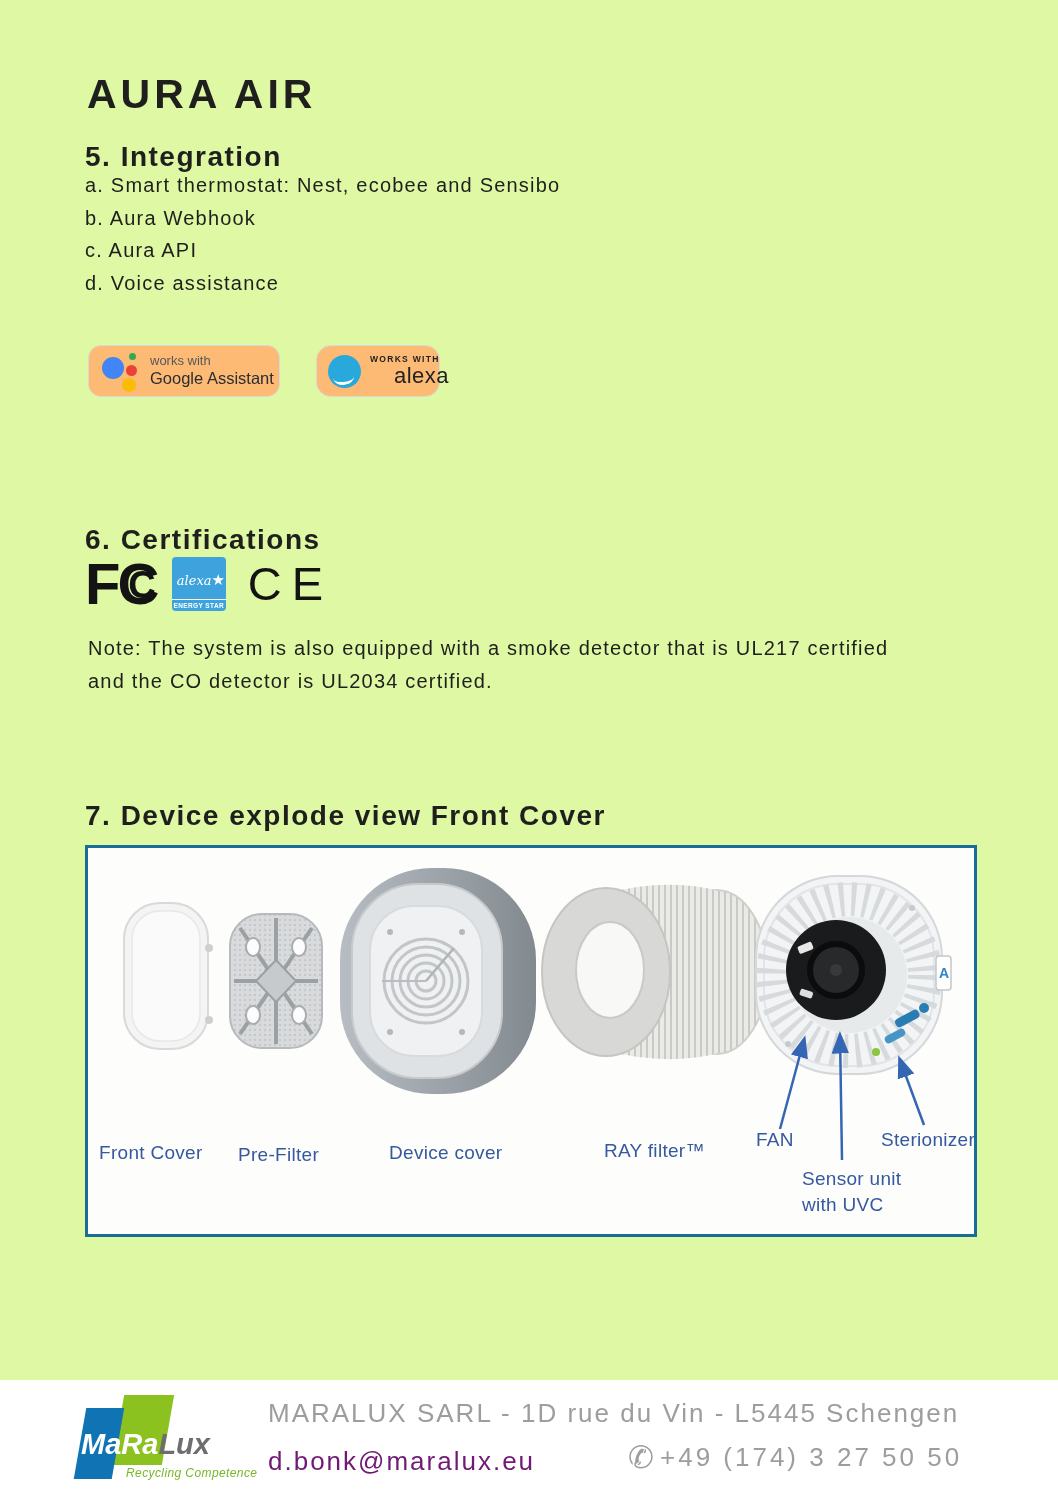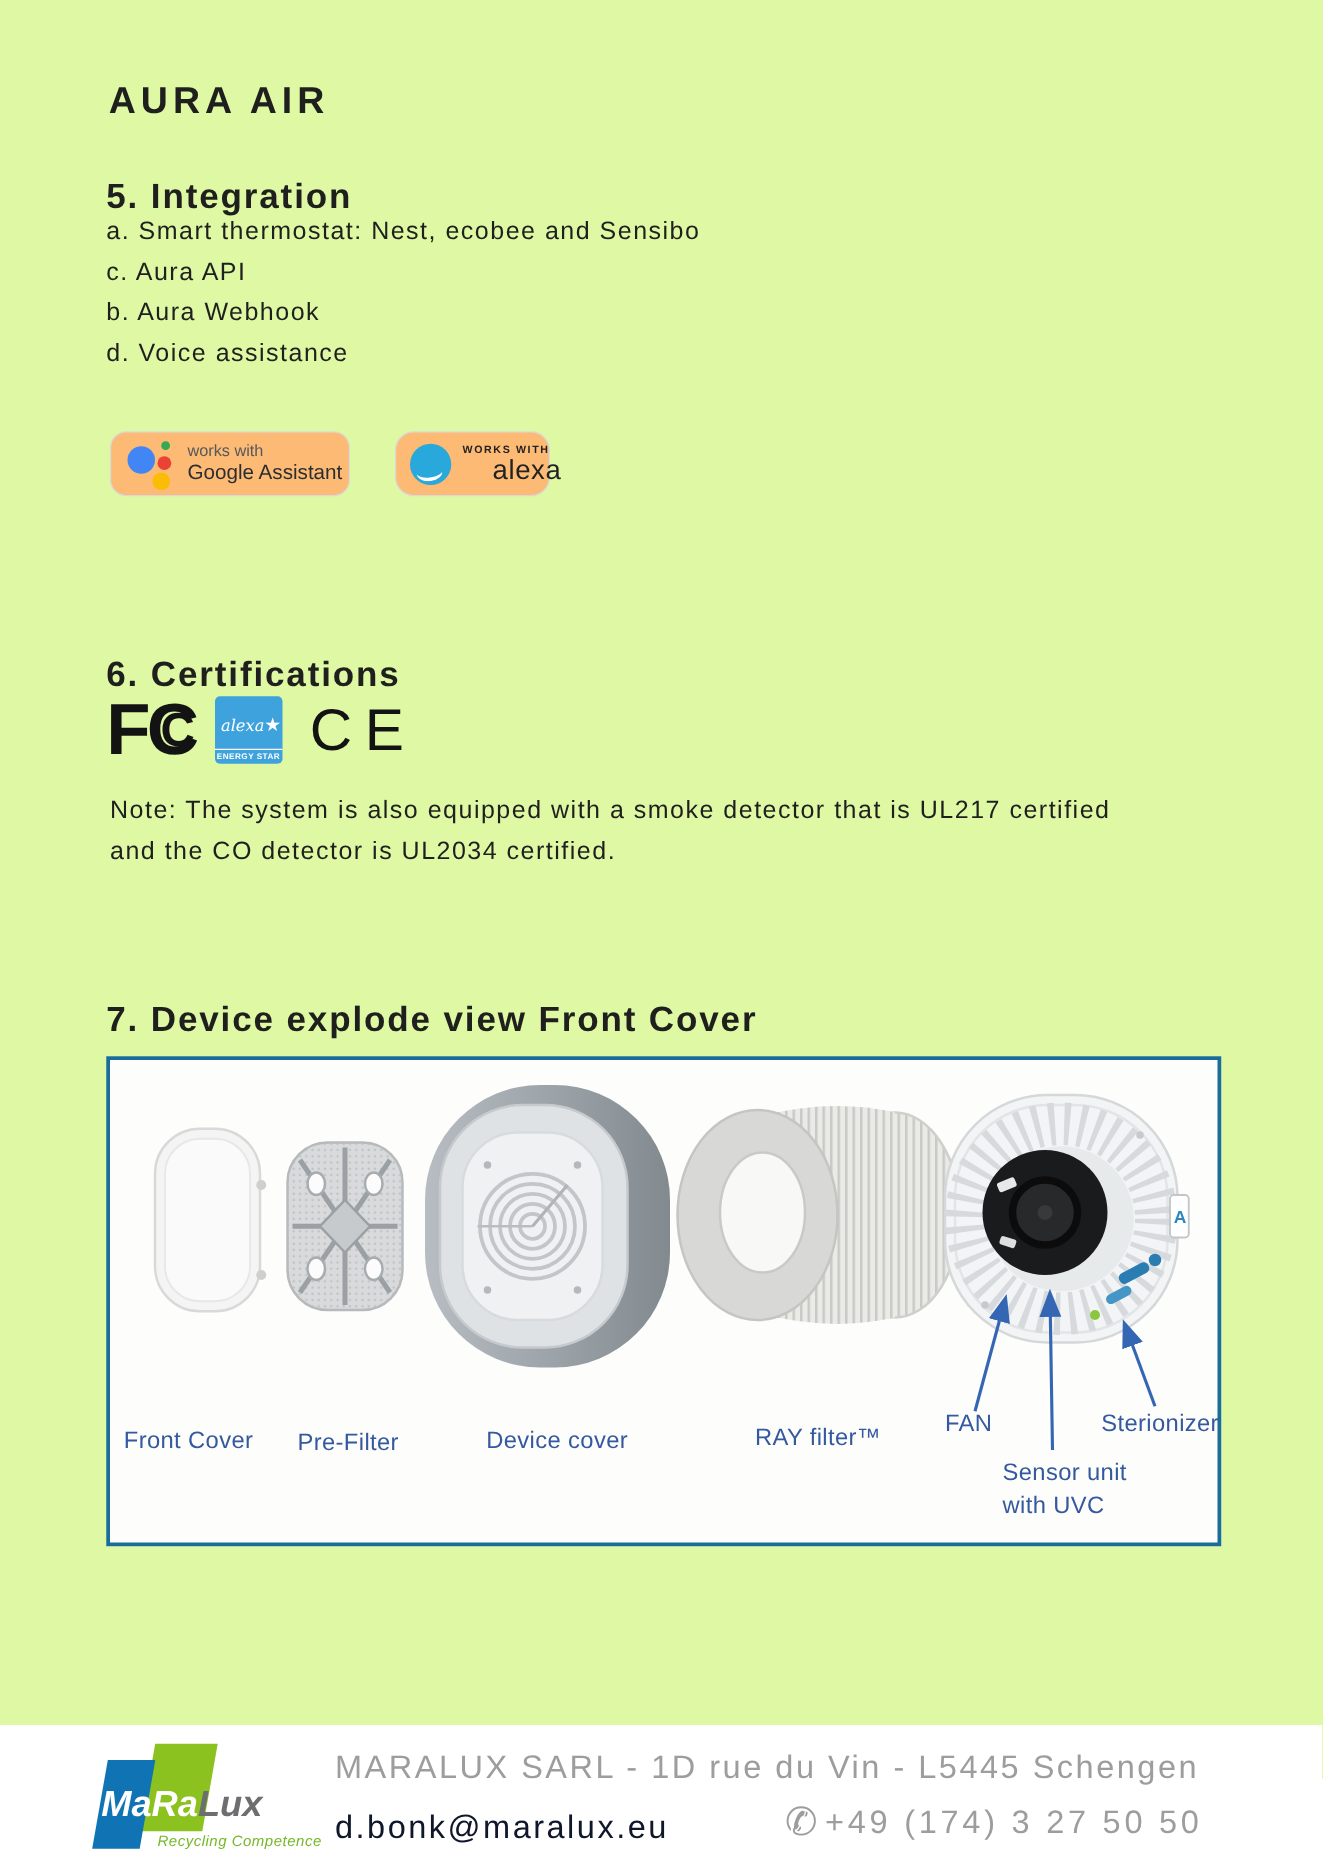--- a/index.html
+++ b/index.html
@@ -1,20 +1,20 @@
 <!DOCTYPE html>
 <html><head>
 <meta charset="utf-8">
 <style>
   html,body{margin:0;padding:0;}
   body{font-family:"Liberation Sans","DejaVu Sans",sans-serif;background:#def8a4;}
   #page{position:relative;width:1058px;height:1497px;background:#def8a4;overflow:hidden;color:#1f1f1d;}
 
   
-  .doc-title{position:absolute;left:87px;top:44px;font-size:30px;font-weight:bold;letter-spacing:4px;color:#1f1f1d;}
+  .doc-title{position:absolute;left:87px;top:44px;font-size:41px;font-weight:bold;letter-spacing:4px;color:#1f1f1d;}
   .sec-heading{position:absolute;font-size:28px;font-weight:bold;letter-spacing:1.5px;color:#1f1f1d;}
   #h-integration{left:85px;top:118px;}
   #h-cert{left:85px;top:501px;}
   #h-explode{left:85px;top:777px;}
   .int-list{position:absolute;left:85px;top:169px;font-size:20px;letter-spacing:1.2px;line-height:32.5px;list-style:none;margin:0;padding:0;}
   .note{position:absolute;left:88px;top:632px;font-size:20px;letter-spacing:1.2px;line-height:33px;width:890px;}
 
   
   .badge-row{position:absolute;left:88px;top:345px;display:flex;gap:36px;}
   .badge{background:#fdba74;border:1px solid #d9d9d9;display:flex;align-items:center;box-sizing:border-box;}
@@ -63,37 +63,37 @@
   .footer{position:absolute;left:0;top:1380px;width:1058px;height:117px;background:#ffffff;}
   .mrl-logo{position:absolute;left:68px;top:10px;width:170px;height:96px;}
   .mrl-green{position:absolute;left:50px;top:5px;width:50px;height:70px;background:#8cc21f;transform:skewX(-10deg);}
   .mrl-blue{position:absolute;left:12px;top:18px;width:38px;height:71px;background:#0f73b4;transform:skewX(-10deg);}
   .mrl-text{position:absolute;left:13px;top:38px;font-size:29px;font-weight:bold;font-style:italic;letter-spacing:0px;white-space:nowrap;}
   .mrl-ma,.mrl-ra{color:#ffffff;}
   .mrl-lux{color:#6d6e70;}
   .mrl-tagline{position:absolute;left:58px;top:76px;font-size:12px;font-style:italic;color:#76b82a;letter-spacing:0.4px;white-space:nowrap;}
   .f-address{position:absolute;left:268px;top:18px;font-size:26px;color:#9d9d9d;letter-spacing:2px;white-space:nowrap;}
   .f-line2{position:absolute;left:268px;top:66px;width:720px;display:flex;align-items:center;}
-  .f-email{font-size:26px;color:#0f172a;letter-spacing:2px;}
+  .f-email{font-size:26px;color:#701a75;letter-spacing:2px;}
   .f-phone-wrap{position:absolute;left:360px;top:-4px;display:flex;align-items:center;gap:6px;}
   .f-phone-icon{font-size:31px;color:#9d9d9d;line-height:1;}
   .f-phone{font-size:26px;color:#9d9d9d;letter-spacing:3px;white-space:nowrap;}
 </style>
 </head>
 <body>
 
 <div id="page">
 
   <h1 class="doc-title">AURA AIR</h1>
 
   <h2 class="sec-heading" id="h-integration">5. Integration</h2>
   <ul class="int-list">
     <li>a. Smart thermostat: Nest, ecobee and Sensibo</li>
+    <li>b. Aura Webhook</li>
     <li>c. Aura API</li>
-    <li>b. Aura Webhook</li>
     <li>d. Voice assistance</li>
   </ul>
 
   <div class="badge-row">
     <div class="badge g-badge">
       <span class="g-logo">
         <span class="g-dot g-blue"></span>
         <span class="g-dot g-green"></span>
         <span class="g-dot g-red"></span>
         <span class="g-dot g-yellow"></span>

